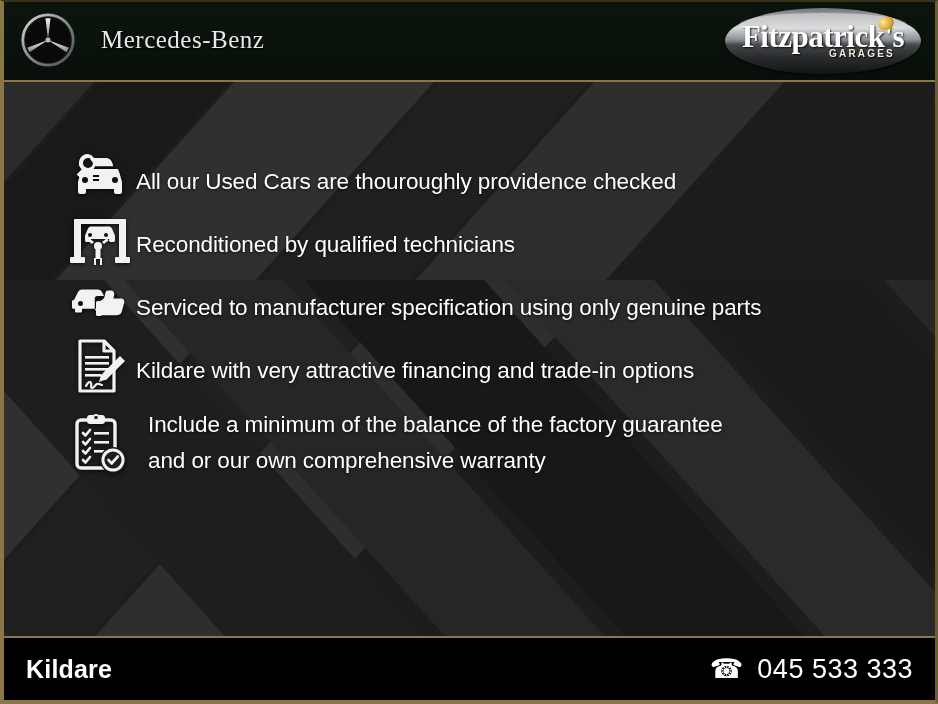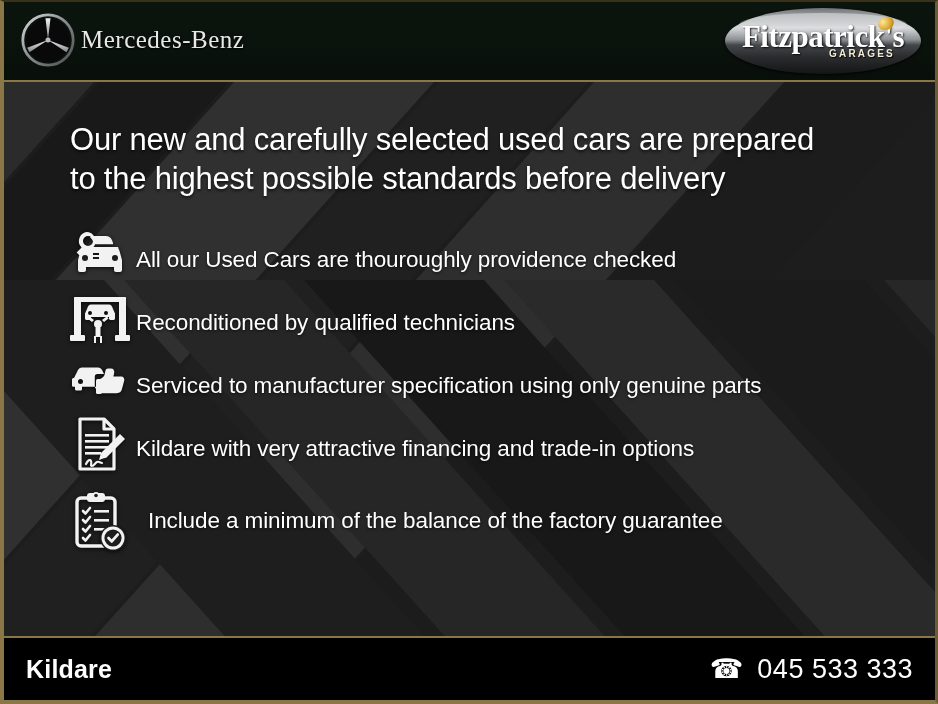--- a/index.html
+++ b/index.html
@@ -35,21 +35,21 @@
     border-bottom: 2px solid #8a7745;
     z-index: 40;
   }
 
   .mb-brand {
     position: absolute;
     left: 16px;
     top: 10px;
     display: flex;
     align-items: center;
-    gap: 5px;
+    gap: 25px;
   }
   .mb-star {
     width: 56px;
     height: 56px;
     flex: 0 0 auto;
   }
   .mb-word {
     color: #e8e8e8;
     font-family: "Liberation Serif", serif;
     font-size: 25px;
@@ -296,24 +296,20 @@
       <div class="chev" style="left:-60px; width:200px; background:#1e1e1e; transform:skewX(42deg); top:260px; height:1200px;"></div>
       <div class="chev" style="left:160px; width:160px; background:#262626; transform:skewX(42deg); top:260px; height:1200px;"></div>
       <div class="chev" style="left:340px; width:180px; background:#181818; transform:skewX(42deg); top:260px; height:1200px;"></div>
       <div class="chev" style="left:540px; width:150px; background:#2a2a2a; transform:skewX(42deg); top:260px; height:1200px;"></div>
       <div class="chev" style="left:710px; width:190px; background:#1b1b1b; transform:skewX(42deg); top:260px; height:1200px;"></div>
       <div class="chev" style="left:920px; width:170px; background:#272727; transform:skewX(42deg); top:260px; height:1200px;"></div>
     </div>
 
     <div class="content">
 
-      <div class="headline">
-        <span>Our new and carefully selected used cars are prepared</span>
-        <span>to the highest possible standards before delivery</span>
-      </div>
 
       <ul class="bullets">
 
         <li class="bullet">
           <div class="bullet-icon">
             <svg width="62" height="50" viewBox="0 0 62 50" fill="#f2f2f2">
               <path d="M44 13c-1-4-3-7-7-7H25c-1.6 0-3 .6-4 1.6 2.2 1.6 3.7 4 4.2 6.7H44z"></path>
               <path d="M50 17H17c-3 0-5 1.6-5.6 4.2L9 30v10c0 1.1.9 2 2 2h4c1.1 0 2-.9 2-2v-3h28v3c0 1.1.9 2 2 2h4c1.1 0 2-.9 2-2V30l-2.4-8.8C49.9 18.6 48 17 50 17zm-34 14a3 3 0 110-6 3 3 0 010 6zm14-2h-6v-2h6v2zm0-4h-6v-2h6v2zm16 6a3 3 0 110-6 3 3 0 010 6z"></path>
               <path d="M19 2a9 9 0 00-6.4 15.4l-5 5 3 3 5-5A9 9 0 1019 2zm0 4a5 5 0 110 10 5 5 0 010-10z"></path>
             </svg>
@@ -393,20 +389,21 @@
               <rect x="23" y="28" width="15" height="2.6"></rect>
               <rect x="23" y="37" width="15" height="2.6"></rect>
               <circle cx="42" cy="47" r="13" fill="#1d1d1d"></circle>
               <circle cx="42" cy="47" r="11.5" fill="#f2f2f2"></circle>
               <circle cx="42" cy="47" r="8.6" fill="#1d1d1d"></circle>
               <path d="M37.5 47l3.2 3.4 6-6.8" fill="none" stroke="#f2f2f2" stroke-width="2.8" stroke-linecap="round" stroke-linejoin="round"></path>
             </svg>
           </div>
           <div class="bullet-text">
             <span>Include a minimum of the balance of the factory guarantee</span>
+            <span>and or our own comprehensive warranty</span>
           </div>
         </li>
 
       </ul>
     </div>
   </div>
 
   <div class="footer">
     <div class="footer-location">Kildare</div>
     <div class="footer-phone">

